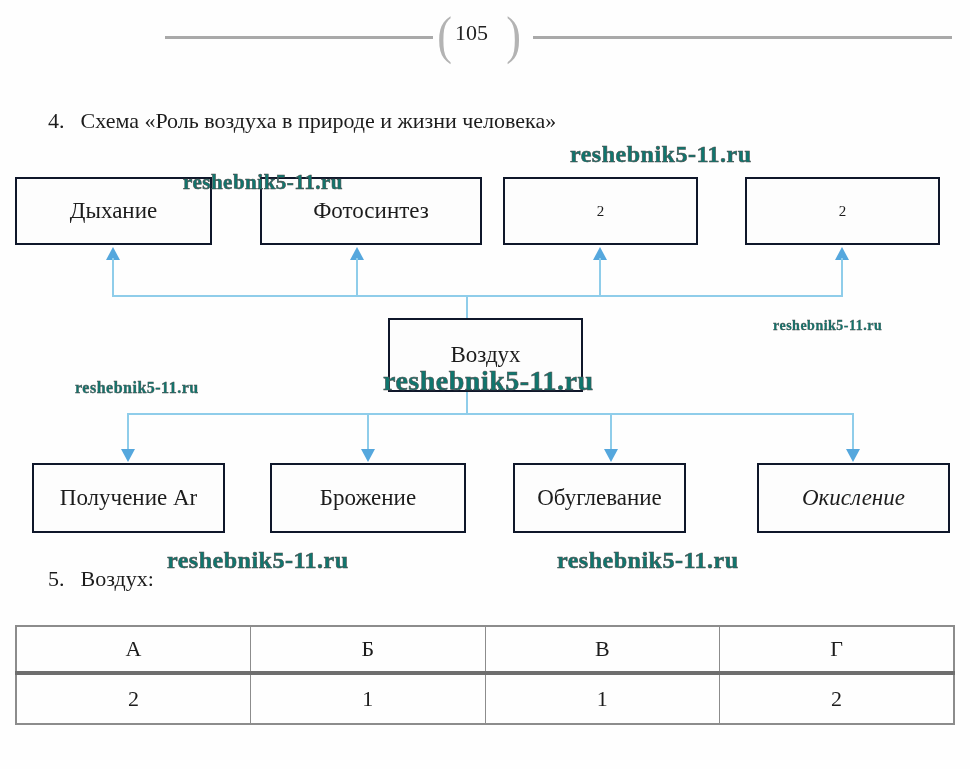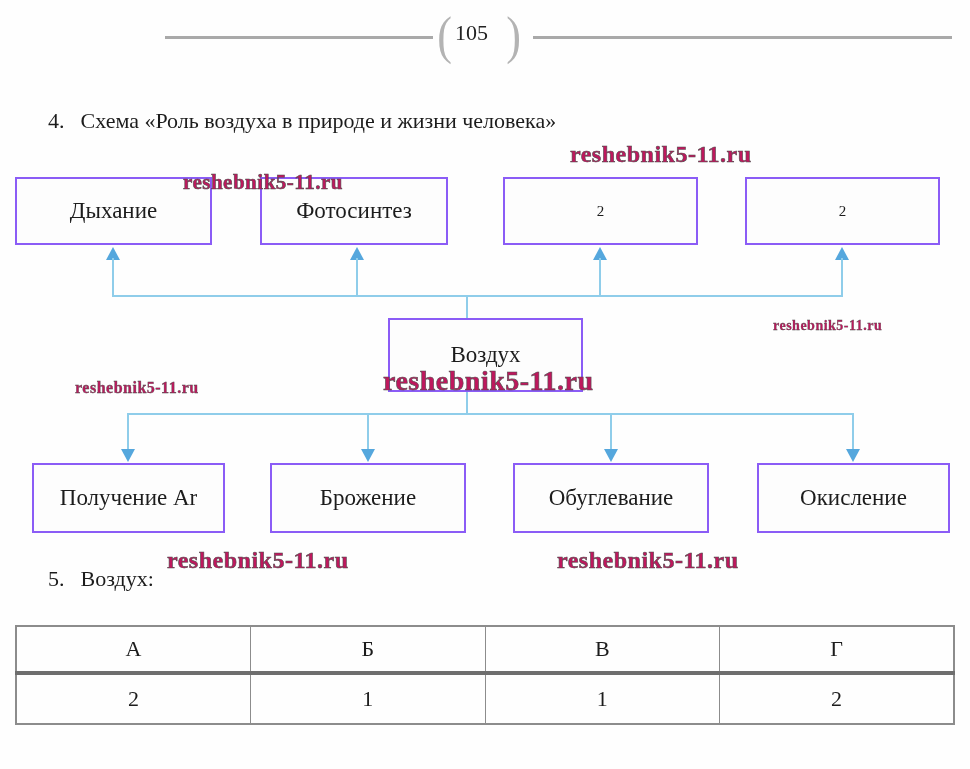--- a/index.html
+++ b/index.html
@@ -21,49 +21,49 @@
   .page-number{
     position:absolute;left:455px;top:20px;width:56px;
     font-size:22px;color:#222;
   }
   
   .item-heading{position:absolute;display:flex;gap:16px;font-size:22px;}
   .item4{left:48px;top:108px;}
   .item5{left:48px;top:566px;}
   
   .box{
-    position:absolute;border:2px solid #8b5cf6;background:#fdfdfd;
+    position:absolute;border:2px solid #0f172a;background:#fdfdfd;
     display:flex;align-items:center;justify-content:center;
     font-size:23px;box-sizing:border-box;
   }
   .box sub{font-size:15px;}
   .tb1{left:15px;top:177px;width:197px;height:68px;}
-  .tb2{left:260px;top:177px;width:188px;height:68px;}
+  .tb2{left:260px;top:177px;width:222px;height:68px;}
   .tb3{left:503px;top:177px;width:195px;height:68px;}
   .tb4{left:745px;top:177px;width:195px;height:68px;}
   .center-box{left:388px;top:318px;width:195px;height:74px;}
   .bb1{left:32px;top:463px;width:193px;height:70px;}
   .bb2{left:270px;top:463px;width:196px;height:70px;}
-  .bb3{left:513px;top:463px;width:196px;height:70px;}
-  .bb4{left:757px;top:463px;width:193px;height:70px;}
+  .bb3{left:513px;top:463px;width:173px;height:70px;}
+  .bb4{left:757px;top:463px;width:193px;height:70px;font-style:italic;}
   .cline{position:absolute;background:#8fcdea;}
   .head-up{
     position:absolute;width:0;height:0;
     border-left:7px solid transparent;border-right:7px solid transparent;
     border-bottom:13px solid #55a7dd;
   }
   .head-down{
     position:absolute;width:0;height:0;
     border-left:7px solid transparent;border-right:7px solid transparent;
     border-top:13px solid #55a7dd;
   }
   
   .wm{
     position:absolute;font-family:"Liberation Serif","DejaVu Serif",serif;
-    font-weight:700;color:#be185d;-webkit-text-stroke:0.6px #4f4f4f;
+    font-weight:700;color:#0f766e;-webkit-text-stroke:0.6px #4f4f4f;
     letter-spacing:0.5px;white-space:nowrap;
   }
   .wm1{left:570px;top:141px;font-size:24px;}
   .wm2{left:183px;top:170px;font-size:21px;}
   .wm3{left:773px;top:318px;font-size:14px;-webkit-text-stroke:0.3px #4f4f4f;}
   .wm4{left:75px;top:379px;font-size:16px;-webkit-text-stroke:0.4px #4f4f4f;}
   .wm5{left:383px;top:365px;font-size:28px;}
   .wm6{left:167px;top:547px;font-size:24px;}
   .wm7{left:557px;top:547px;font-size:24px;}
   

